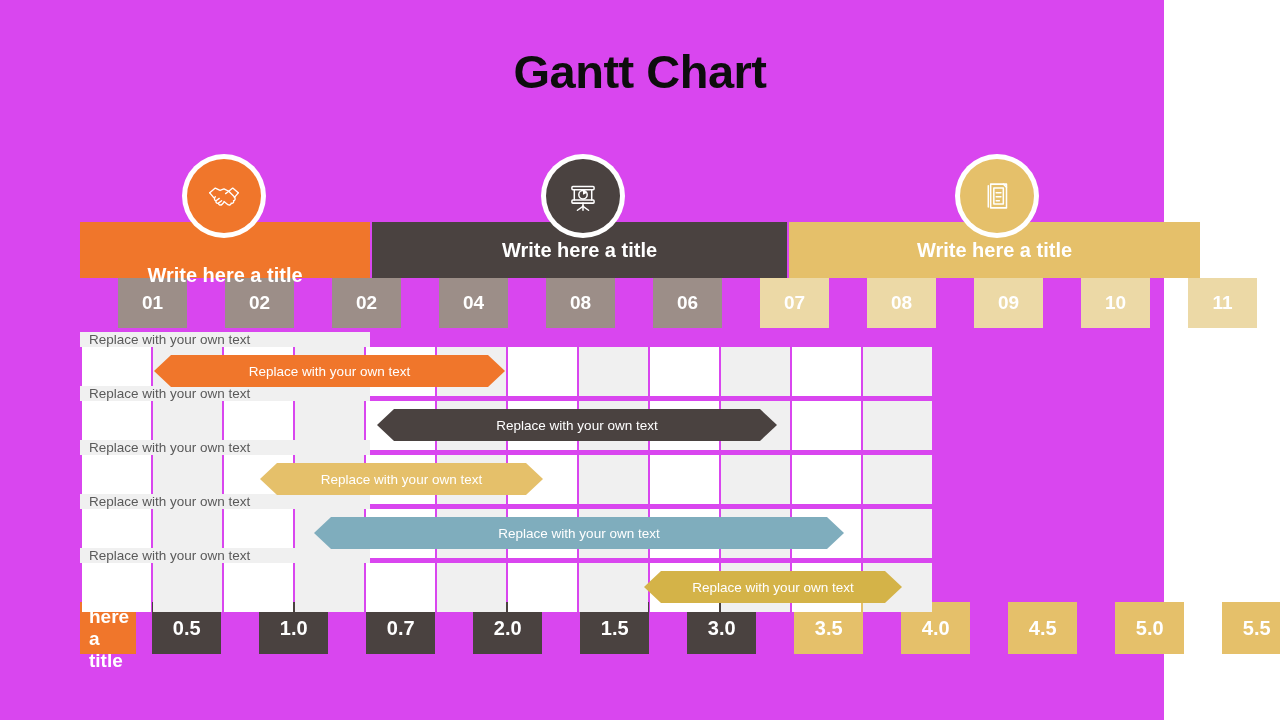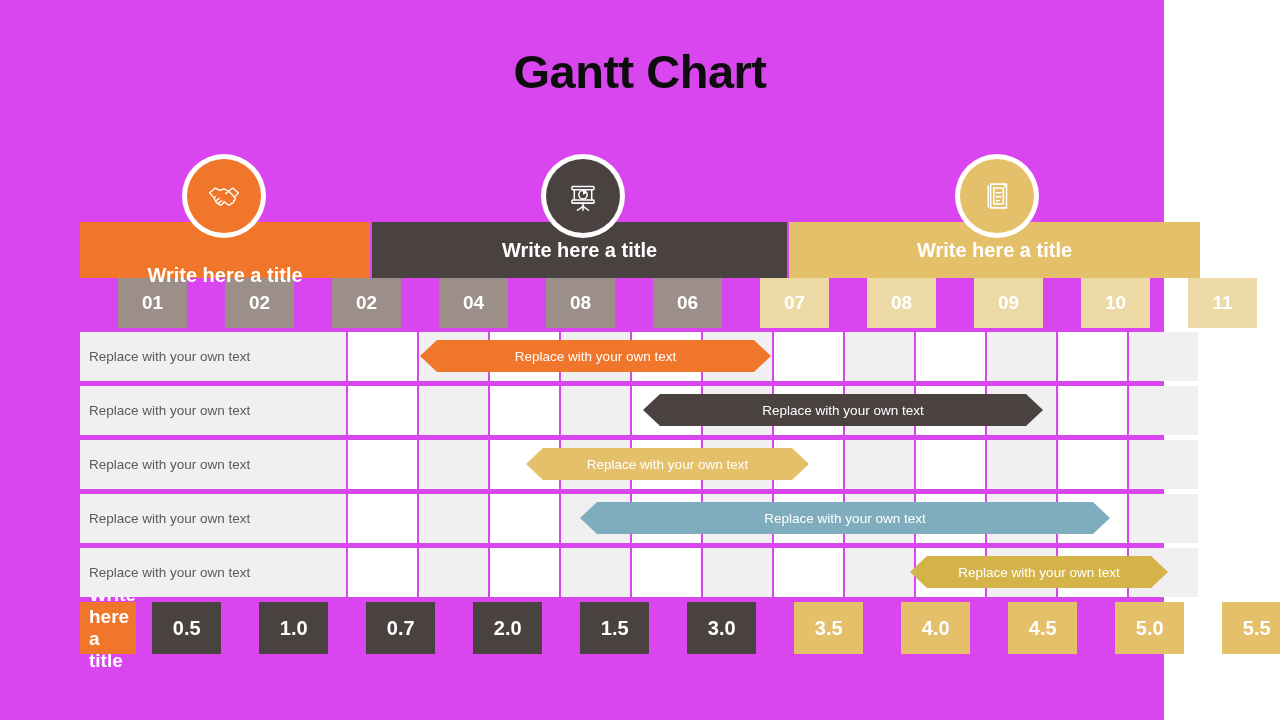--- a/index.html
+++ b/index.html
@@ -60,21 +60,21 @@
   
   #left-header-title {
     position: absolute; left: 0; top: 0; width: 290px; height: 106px;
     display: flex; align-items: center; justify-content: center;
     color: #ffffff; font-size: 20px; font-weight: 700; z-index: 3;
     pointer-events: none;
   }
 
   
   #rows { position: relative; margin-top: 4px; }
-  .task-row { display: flex; height: 49px; margin-bottom: 5px; position: relative; }
+  .task-row { display: flex; height: 49px; margin-bottom: 5px; position: relative; flex-direction: column; }
   .task-label {
     width: 290px; height: 49px; background: #f0f0f0;
     display: flex; align-items: center;
     padding-left: 9px;
     color: #5a5a5a; font-size: 13.5px;
   }
   .grid { display: flex; margin-left: 2px; position: relative; }
   .grid-cell { width: 69px; height: 49px; margin-right: 2px; }
   .grid-cell.shade { background: #f0f0f0; }
   .grid-cell.blank { background: #ffffff; }

